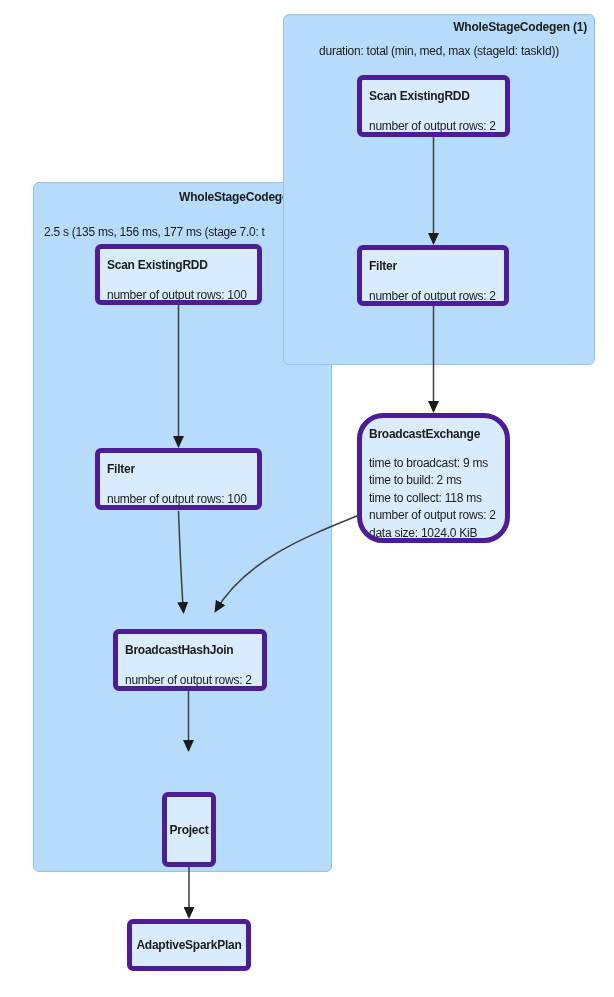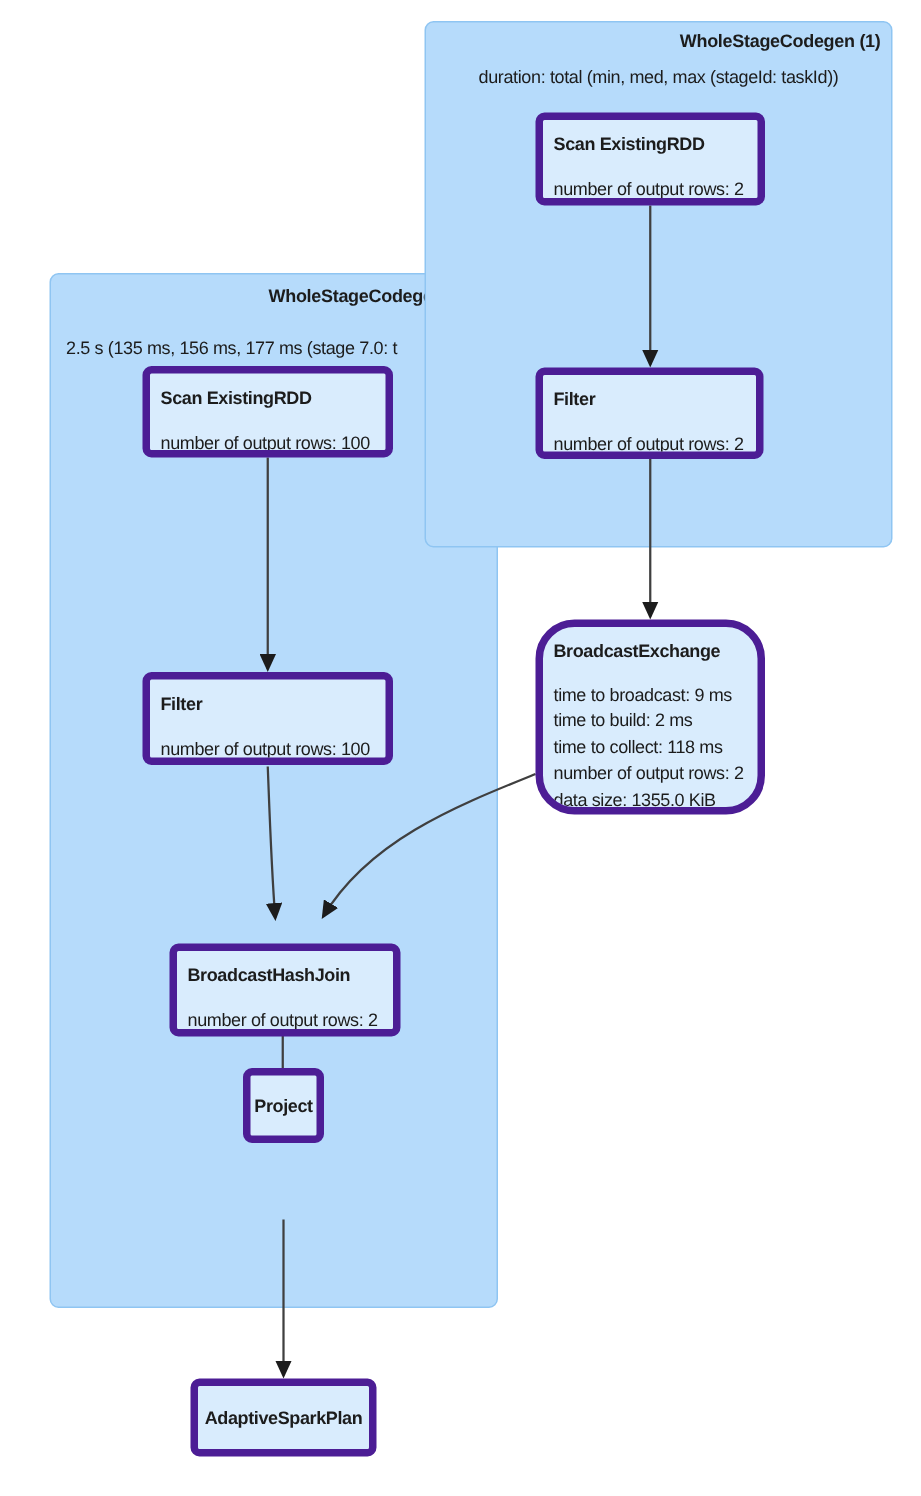--- a/index.html
+++ b/index.html
@@ -80,40 +80,40 @@
     <div class="nm">number of output rows: 2</div>
   </div>
 
   <div class="node" style="left:357px;top:413px;width:153px;height:130px;border-radius:26px;">
     <div class="nt">BroadcastExchange</div>
     <div class="metrics">
       <div>time to broadcast: 9 ms</div>
       <div>time to build: 2 ms</div>
       <div>time to collect: 118 ms</div>
       <div>number of output rows: 2</div>
-      <div>data size: 1355.0 KiB</div>
+      <div>data size: 1024.0 KiB</div>
     </div>
   </div>
 
   <div class="node" style="left:95px;top:244px;width:167px;height:61px;">
     <div class="nt">Scan ExistingRDD</div>
     <div class="nm">number of output rows: 100</div>
   </div>
 
   <div class="node" style="left:95px;top:448px;width:167px;height:62px;">
     <div class="nt">Filter</div>
     <div class="nm">number of output rows: 100</div>
   </div>
 
   <div class="node" style="left:113px;top:618px;width:154px;height:62px;margin-top:11px;">
     <div class="nt">BroadcastHashJoin</div>
     <div class="nm">number of output rows: 2</div>
   </div>
 
-  <div class="node center" style="left:162px;top:712px;width:54px;height:50px;">
+  <div class="node center" style="left:162px;top:792px;width:54px;height:75px;">
     <div class="nt">Project</div>
   </div>
 
   <div class="node center" style="left:127px;top:919px;width:124px;height:52px;">
     <div class="nt">AdaptiveSparkPlan</div>
   </div>
 
 </div>
 
 </body></html>

